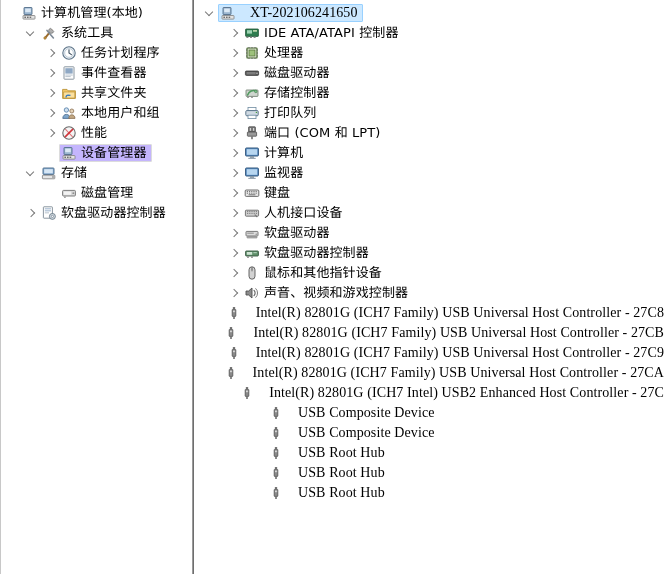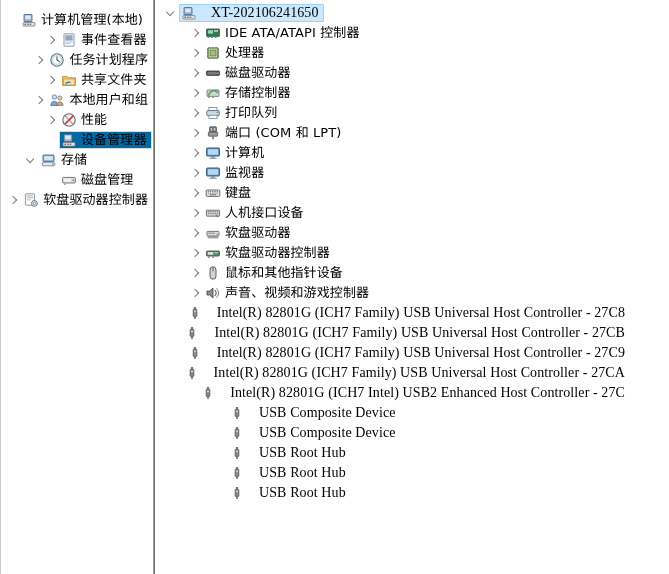--- a/index.html
+++ b/index.html
@@ -22,27 +22,27 @@
     position: relative;
     width: 669px;
     height: 574px;
     display: flex;
     background: #ffffff;
   }
 
   
   .scope-pane {
     position: relative;
-    width: 154px;
+    width: 193px;
     height: 574px;
     background: #ffffff;
     border-right: 1px solid #9a9a9a;
     box-sizing: border-box;
     overflow: hidden;
-    padding-top: 10px;
+    padding-top: 3px;
   }
   .scope-edge-left {
     position: absolute;
     left: 0; top: 0; bottom: 0;
     width: 1px;
     background: #c8c8c8;
   }
 
   
   .result-pane {
@@ -78,21 +78,21 @@
     font-size: 14px;
     margin-left: 10px;
   }
 
   
   .row.sel-blue .hl {
     background: #cce8ff;
     border: 1px solid #99d1ff;
   }
   .row.sel-gray .hl {
-    background: #0369a1;
+    background: #c4b5fd;
     border: 1px solid #dcdcdc;
   }
   .hl {
     display: inline-flex;
     align-items: center;
     height: 18px;
     padding: 0 4px 0 1px;
     box-sizing: border-box;
     border: 1px solid transparent;
     border-radius: 1px;
@@ -162,46 +162,61 @@
                 <rect x="2" y="10.5" width="12" height="3.6" rx="0.6" fill="#e3e3e3" stroke="#7d7d7d" stroke-width="0.8"></rect>
                 <rect x="3.4" y="11.6" width="1.6" height="1.4" fill="#6f6f6f"></rect>
                 <rect x="6" y="11.6" width="1.6" height="1.4" fill="#6f6f6f"></rect>
                 <rect x="8.6" y="11.6" width="1.6" height="1.4" fill="#6f6f6f"></rect>
               </svg>
             </span>
             <span class="label">计算机管理(本地)</span>
           </span>
         </div>
         <div class="row">
+          <span class="ind" style="width: 23px;"></span>
+          <span class="chev expanded"></span>
+          <span class="hl">
+            <span class="ico">
+              <svg viewBox="0 0 16 16" xmlns="http://www.w3.org/2000/svg">
+                <path d="M4 13.2 L10.5 5.2" stroke="#9a6b2f" stroke-width="2" stroke-linecap="round"></path>
+                <path d="M9.6 3.2 a2.6 2.6 0 1 0 3.2 3.2 L10.6 4.2 Z" fill="#b0b0b0" stroke="#6f6f6f" stroke-width="0.7"></path>
+                <path d="M12.4 13 L6 5.4" stroke="#7e8a97" stroke-width="1.6" stroke-linecap="round"></path>
+                <circle cx="4" cy="13" r="1.2" fill="#d8a54a" stroke="#8a6020" stroke-width="0.6"></circle>
+              </svg>
+            </span>
+            <span class="label">系统工具</span>
+          </span>
+        </div>
+        <div class="row">
+          <span class="ind" style="width: 43px;"></span>
+          <span class="chev collapsed"></span>
+          <span class="hl">
+            <span class="ico">
+              <svg viewBox="0 0 16 16" xmlns="http://www.w3.org/2000/svg">
+                <circle cx="8" cy="8" r="6.2" fill="#e9eef3" stroke="#5d7488" stroke-width="1.1"></circle>
+                <circle cx="8" cy="8" r="4.3" fill="#ffffff" stroke="#9fb3c4" stroke-width="0.6"></circle>
+                <path d="M8 4.8 V8 L10.4 9.6" stroke="#3a4c5c" stroke-width="1.1" fill="none" stroke-linecap="round"></path>
+              </svg>
+            </span>
+            <span class="label">任务计划程序</span>
+          </span>
+        </div>
+        <div class="row">
           <span class="ind" style="width: 43px;"></span>
           <span class="chev collapsed"></span>
           <span class="hl">
             <span class="ico">
               <svg viewBox="0 0 16 16" xmlns="http://www.w3.org/2000/svg">
                 <rect x="3" y="1.8" width="10" height="12.4" rx="0.6" fill="#ffffff" stroke="#7d8a95" stroke-width="0.9"></rect>
                 <rect x="4.3" y="3.2" width="7.4" height="5.4" fill="#8fa8c4"></rect>
                 <rect x="4.3" y="9.6" width="7.4" height="0.9" fill="#b0bcc7"></rect>
                 <rect x="4.3" y="11.2" width="5.4" height="0.9" fill="#b0bcc7"></rect>
               </svg>
             </span>
             <span class="label">事件查看器</span>
-          </span>
-        </div>
-        <div class="row">
-          <span class="ind" style="width: 43px;"></span>
-          <span class="chev collapsed"></span>
-          <span class="hl">
-            <span class="ico">
-              <svg viewBox="0 0 16 16" xmlns="http://www.w3.org/2000/svg">
-                <circle cx="8" cy="8" r="6.2" fill="#e9eef3" stroke="#5d7488" stroke-width="1.1"></circle>
-                <circle cx="8" cy="8" r="4.3" fill="#ffffff" stroke="#9fb3c4" stroke-width="0.6"></circle>
-                <path d="M8 4.8 V8 L10.4 9.6" stroke="#3a4c5c" stroke-width="1.1" fill="none" stroke-linecap="round"></path>
-              </svg>
-            </span>
-            <span class="label">任务计划程序</span>
           </span>
         </div>
         <div class="row">
           <span class="ind" style="width: 43px;"></span>
           <span class="chev collapsed"></span>
           <span class="hl">
             <span class="ico">
               <svg viewBox="0 0 16 16" xmlns="http://www.w3.org/2000/svg">
                 <path d="M1.6 4.4 h4.4 l1.2 1.4 h7.2 v7.6 h-12.8 z" fill="#f2c668" stroke="#b58a28" stroke-width="0.8"></path>
                 <path d="M2.6 7 h11.2 v6 h-11.2 z" fill="#fbe0a0" stroke="#b58a28" stroke-width="0.6"></path>

